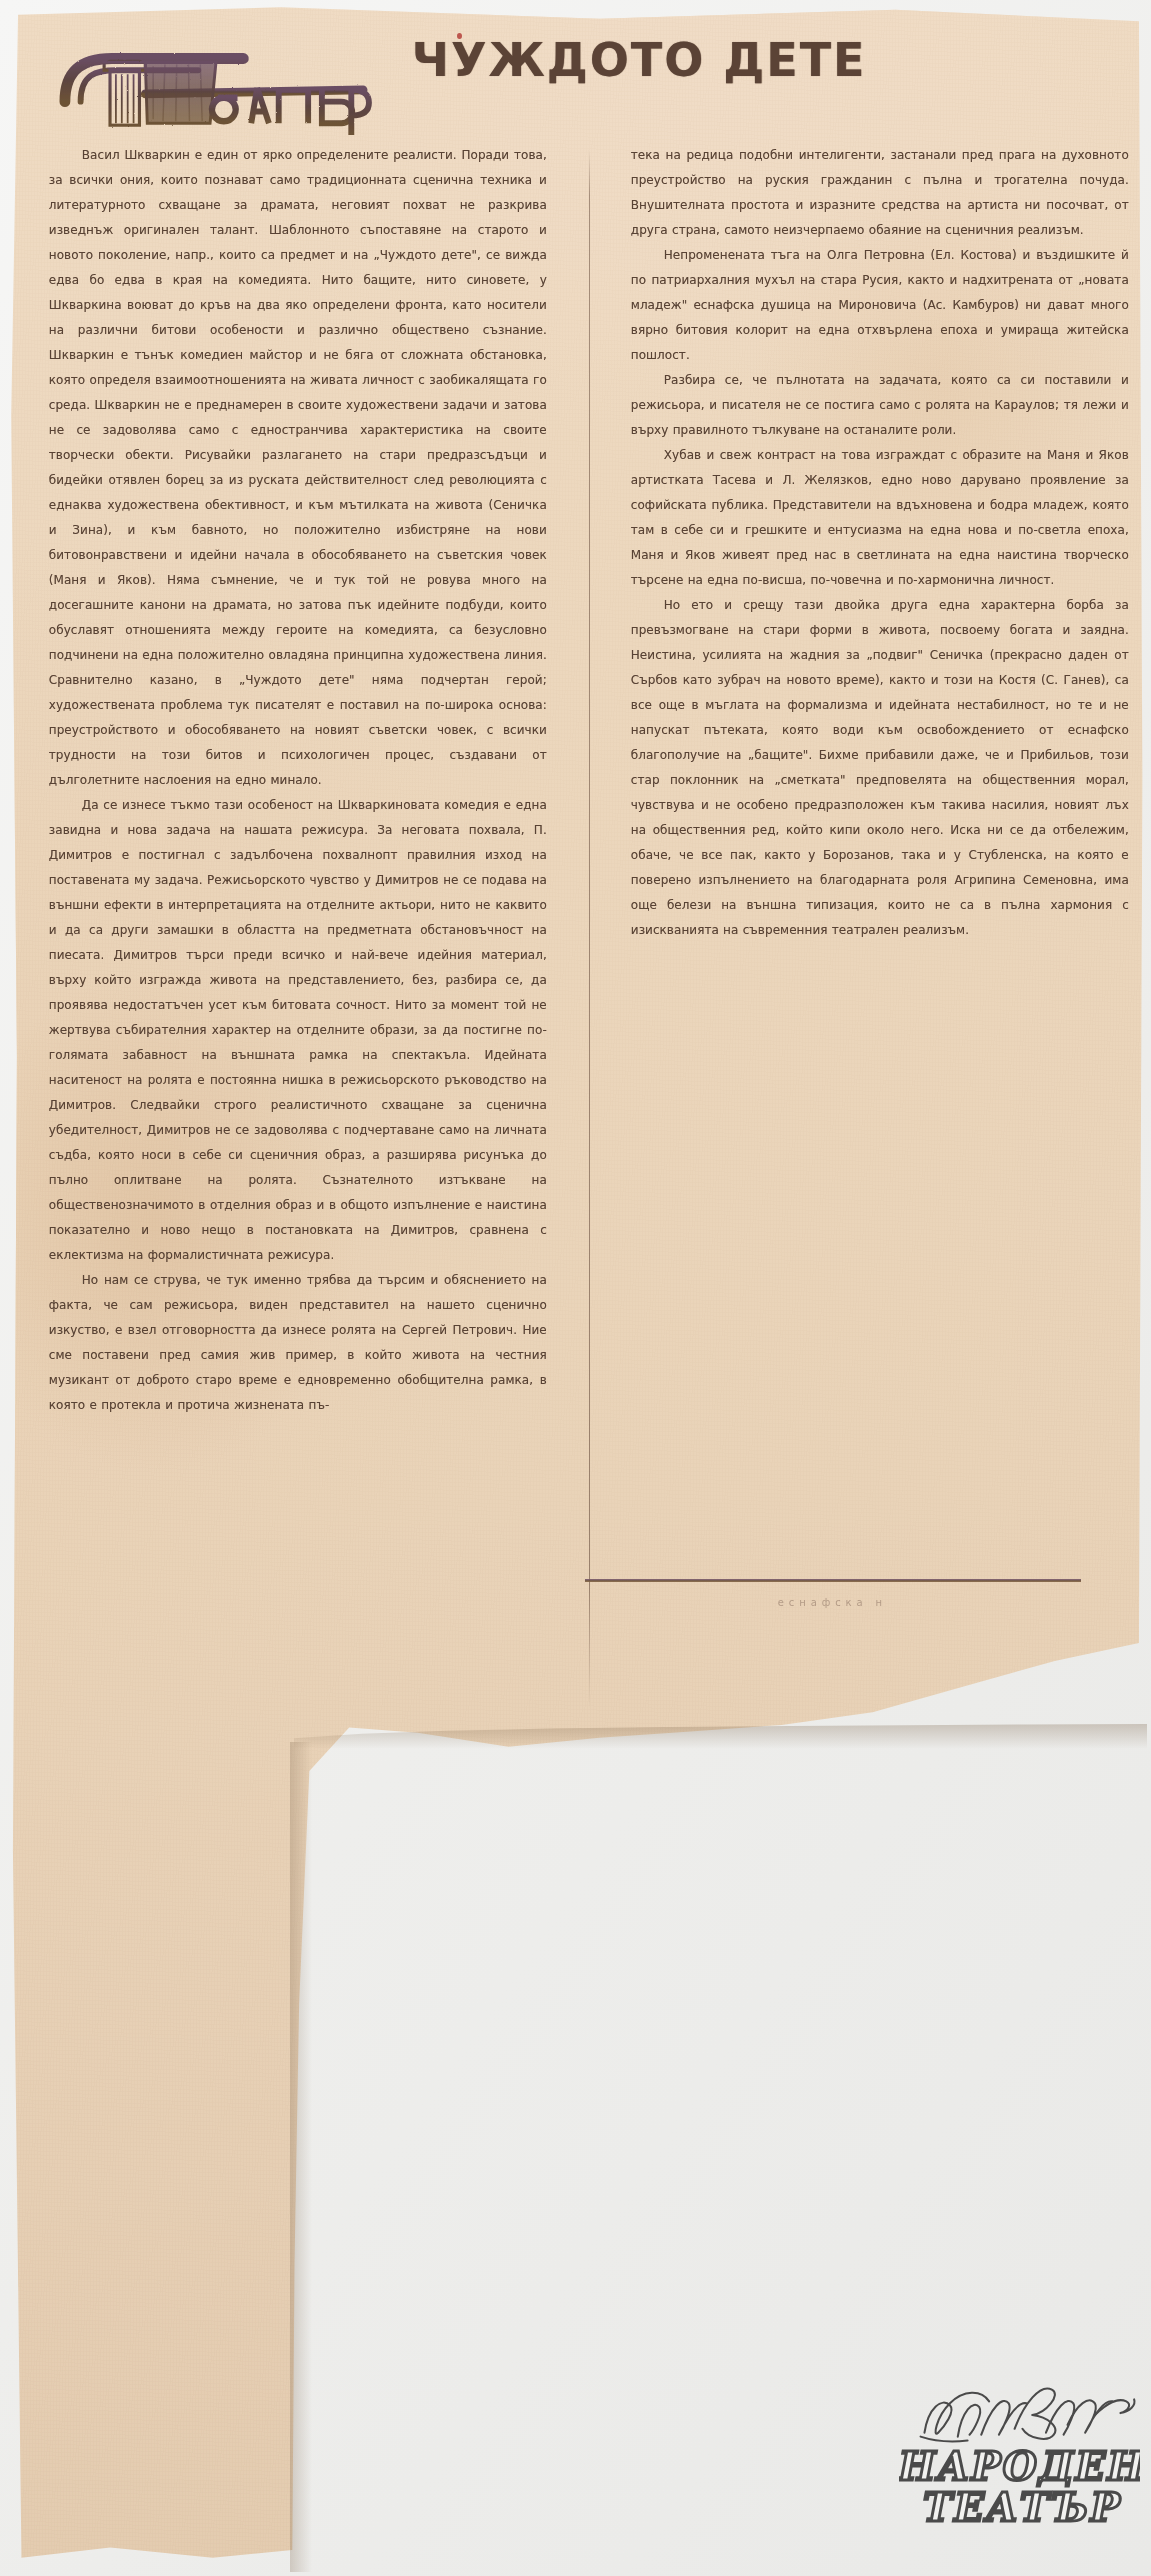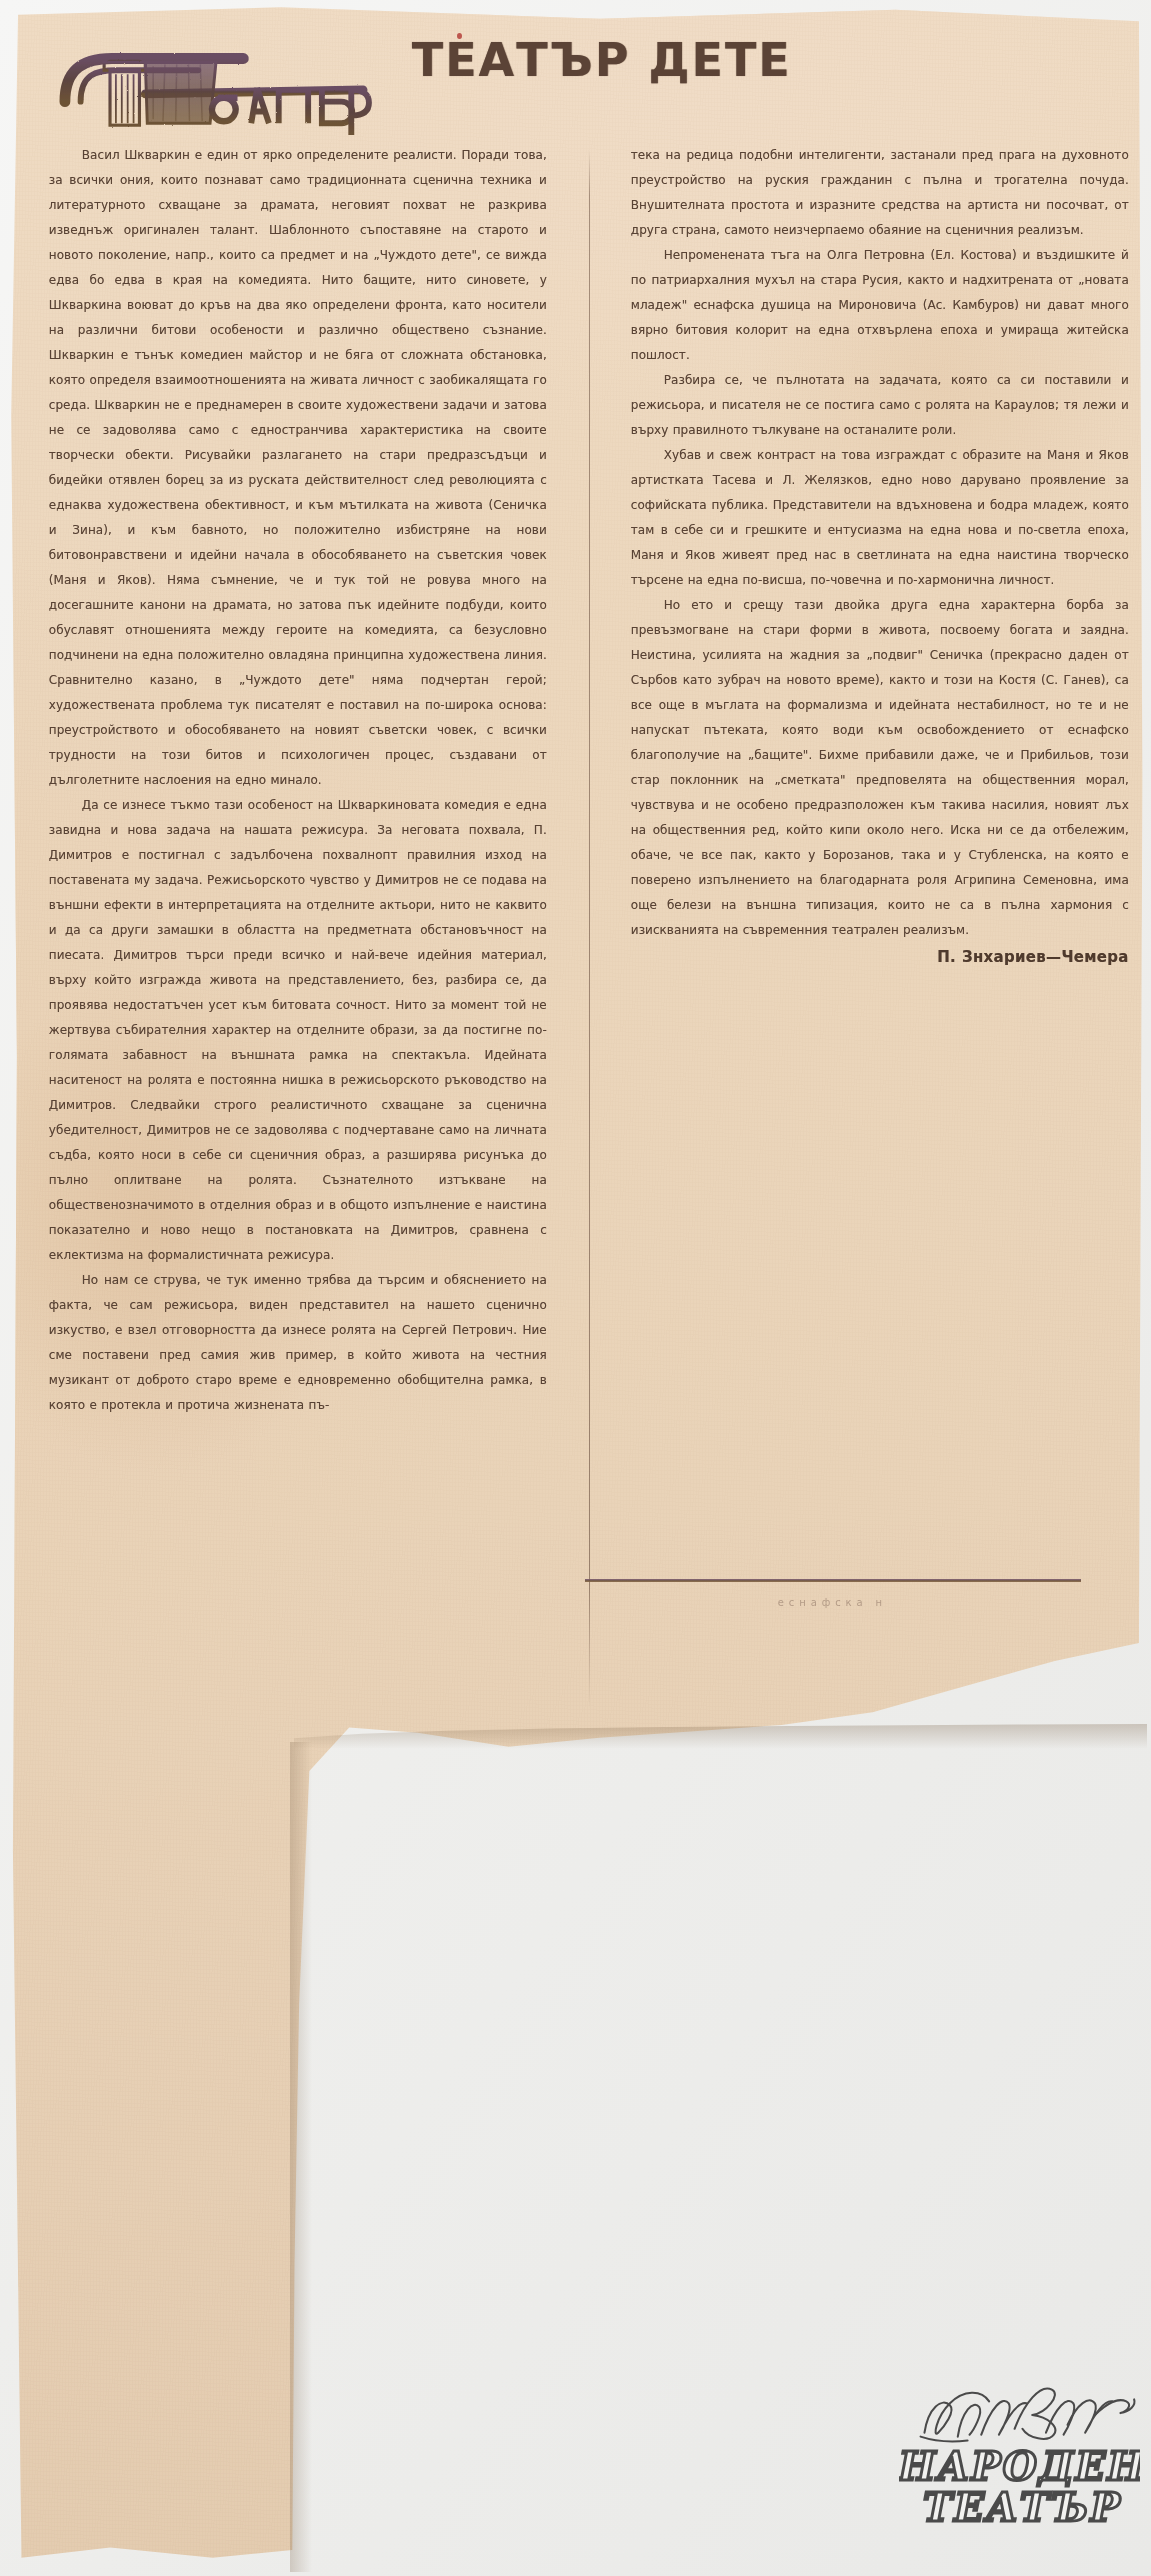--- a/index.html
+++ b/index.html
@@ -169,42 +169,41 @@
           <path d="M232 58 L232 92 M232 58 L262 58 M262 58 L262 92" stroke-width="6"></path>
           <path d="M276 58 L276 92 L296 92 a11 11 0 0 0 0 -22 L276 70" stroke-width="6"></path>
           <path d="M306 58 L306 104 M306 58 q18 0 18 13 q0 13 -18 13" stroke-width="6"></path>
 
           <path d="M112 100 L300 100" stroke-width="7" stroke-linecap="square"></path>
         </g>
       </svg>
     </div>
 
     <div id="headline-block">
-      <div id="headline">ТЕАТЪР ДЕТЕ</div>
+      <div id="headline">ЧУЖДОТО ДЕТЕ</div>
     </div>
     <div id="redspot"></div>
   </div>
 
   <div id="cols">
 
     <div id="col-rule"></div>
 
     <div class="col" id="col-left">
       <p>Васил Шкваркин е един от ярко определените реалисти. Поради това, за всички ония, които познават само традиционната сценична техника и литературното схващане за драмата, неговият похват не разкрива изведнъж оригинален талант. Шаблонното съпоставяне на старото и новото поколение, напр., които са предмет и на „Чуждото дете", се вижда едва бо едва в края на комедията. Нито бащите, нито синовете, у Шкваркина воюват до кръв на два яко определени фронта, като носители на различни битови особености и различно обществено съзнание. Шкваркин е тънък комедиен майстор и не бяга от сложната обстановка, която определя взаимоотношенията на живата личност с заобикалящата го среда. Шкваркин не е преднамерен в своите художествени задачи и затова не се задоволява само с едностранчива характеристика на своите творчески обекти. Рисувайки разлагането на стари предразсъдъци и бидейки отявлен борец за из руската действителност след революцията с еднаква художествена обективност, и към мътилката на живота (Сеничка и Зина), и към бавното, но положително избистряне на нови битовонравствени и идейни начала в обособяването на съветския човек (Маня и Яков). Няма съмнение, че и тук той не ровува много на досегашните канони на драмата, но затова пък идейните подбуди, които обуславят отношенията между героите на комедията, са безусловно подчинени на една положително овладяна принципна художествена линия. Сравнително казано, в „Чуждото дете" няма подчертан герой; художествената проблема тук писателят е поставил на по-широка основа: преустройството и обособяването на новият съветски човек, с всички трудности на този битов и психологичен процес, създавани от дълголетните наслоения на едно минало.</p>
       <p>Да се изнесе тъкмо тази особеност на Шкваркиновата комедия е една завидна и нова задача на нашата режисура. За неговата похвала, П. Димитров е постигнал с задълбочена похвалнопт правилния изход на поставената му задача. Режисьорското чувство у Димитров не се подава на външни ефекти в интерпретацията на отделните актьори, нито не каквито и да са други замашки в областта на предметната обстановъчност на пиесата. Димитров търси преди всичко и най-вече идейния материал, върху който изгражда живота на представлението, без, разбира се, да проявява недостатъчен усет към битовата сочност. Нито за момент той не жертвува събирателния характер на отделните образи, за да постигне по-голямата забавност на външната рамка на спектакъла. Идейната наситеност на ролята е постоянна нишка в режисьорското ръководство на Димитров. Следвайки строго реалистичното схващане за сценична убедителност, Димитров не се задоволява с подчертаване само на личната съдба, която носи в себе си сценичния образ, а разширява рисунъка до пълно оплитване на ролята. Съзнателното изтъкване на общественозначимото в отделния образ и в общото изпълнение е наистина показателно и ново нещо в постановката на Димитров, сравнена с еклектизма на формалистичната режисура.</p>
       <p>Но нам се струва, че тук именно трябва да търсим и обяснението на факта, че сам режисьора, виден представител на нашето сценично изкуство, е взел отговорността да изнесе ролята на Сергей Петрович. Ние сме поставени пред самия жив пример, в който живота на честния музикант от доброто старо време е едновременно обобщителна рамка, в която е протекла и протича жизнената пъ-</p>
     </div>
 
     <div class="col" id="col-right">
       <p class="tight">тека на редица подобни интелигенти, застанали пред прага на духовното преустройство на руския гражданин с пълна и трогателна почуда. Внушителната простота и изразните средства на артиста ни посочват, от друга страна, самото неизчерпаемо обаяние на сценичния реализъм.</p>
       <p>Непроменената тъга на Олга Петровна (Ел. Костова) и въздишките й по патриархалния мухъл на стара Русия, както и надхитрената от „новата младеж" еснафска душица на Мироновича (Ас. Камбуров) ни дават много вярно битовия колорит на една отхвърлена епоха и умираща житейска пошлост.</p>
       <p>Разбира се, че пълнотата на задачата, която са си поставили и режисьора, и писателя не се постига само с ролята на Караулов; тя лежи и върху правилното тълкуване на останалите роли.</p>
       <p>Хубав и свеж контраст на това изграждат с образите на Маня и Яков артистката Тасева и Л. Желязков, едно ново дарувано проявление за софийската публика. Представители на вдъхновена и бодра младеж, която там в себе си и грешките и ентусиазма на една нова и по-светла епоха, Маня и Яков живеят пред нас в светлината на една наистина творческо търсене на една по-висша, по-човечна и по-хармонична личност.</p>
       <p>Но ето и срещу тази двойка друга една характерна борба за превъзмогване на стари форми в живота, посвоему богата и заядна. Неистина, усилията на жадния за „подвиг" Сеничка (прекрасно даден от Сърбов като зубрач на новото време), както и този на Костя (С. Ганев), са все още в мъглата на формализма и идейната нестабилност, но те и не напускат пътеката, която води към освобождението от еснафско благополучие на „бащите". Бихме прибавили даже, че и Прибильов, този стар поклонник на „сметката" предповелята на общественния морал, чувствува и не особено предразположен към такива насилия, новият лъх на общественния ред, който кипи около него. Иска ни се да отбележим, обаче, че все пак, както у Борозанов, така и у Стубленска, на която е поверено изпълнението на благодарната роля Агрипина Семеновна, има още белези на външна типизация, които не са в пълна хармония с изискванията на съвременния театрален реализъм.</p>
-      <p id="byline">П. Знхариев—Чемера</p>
     </div>
   </div>
 
   <div id="rc-rule"></div>
   <div id="ghost">еснафска н</div>
 
 </div>
 
 <div id="tornshadow"></div>
 <div id="tornshadow2"></div>

